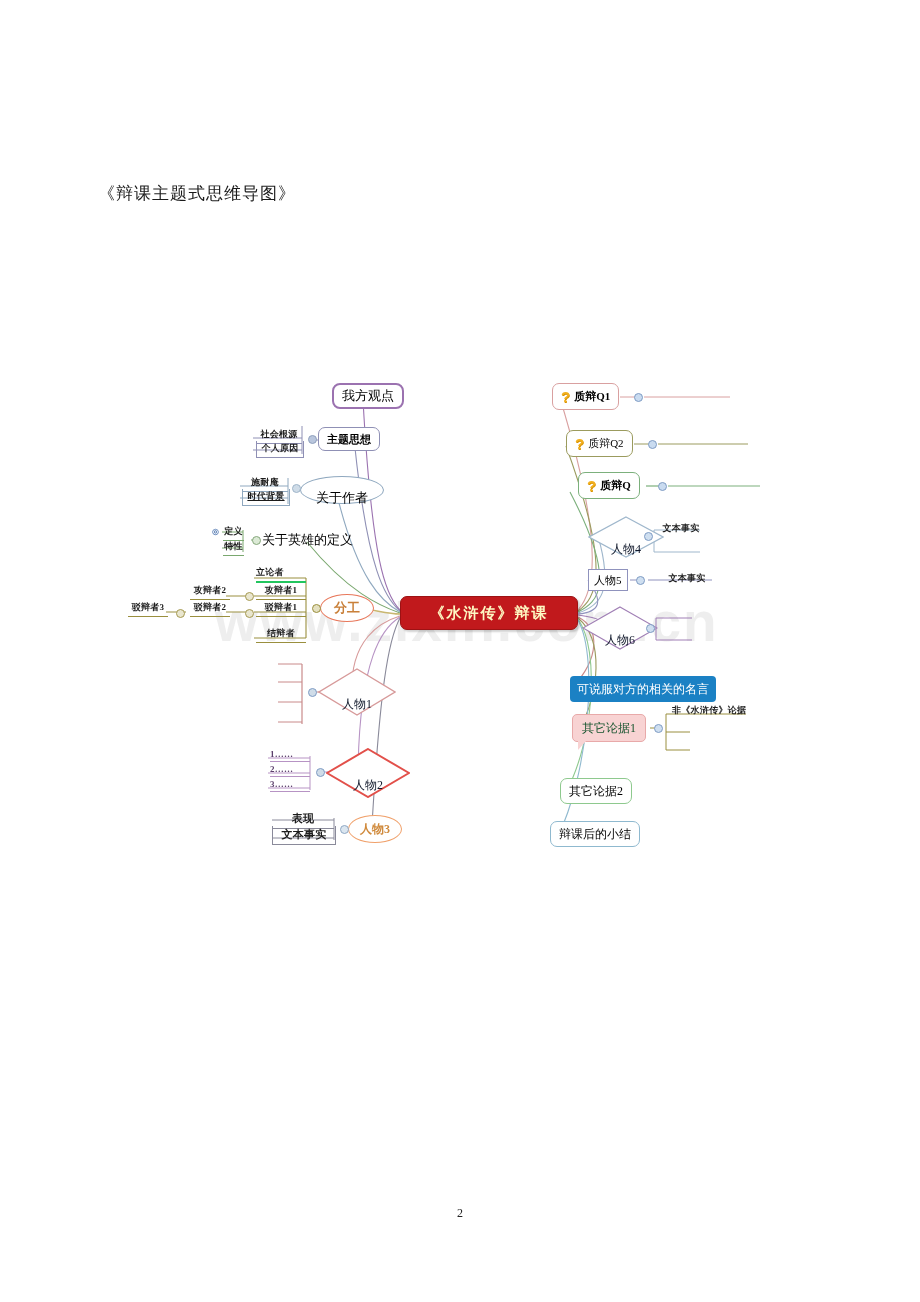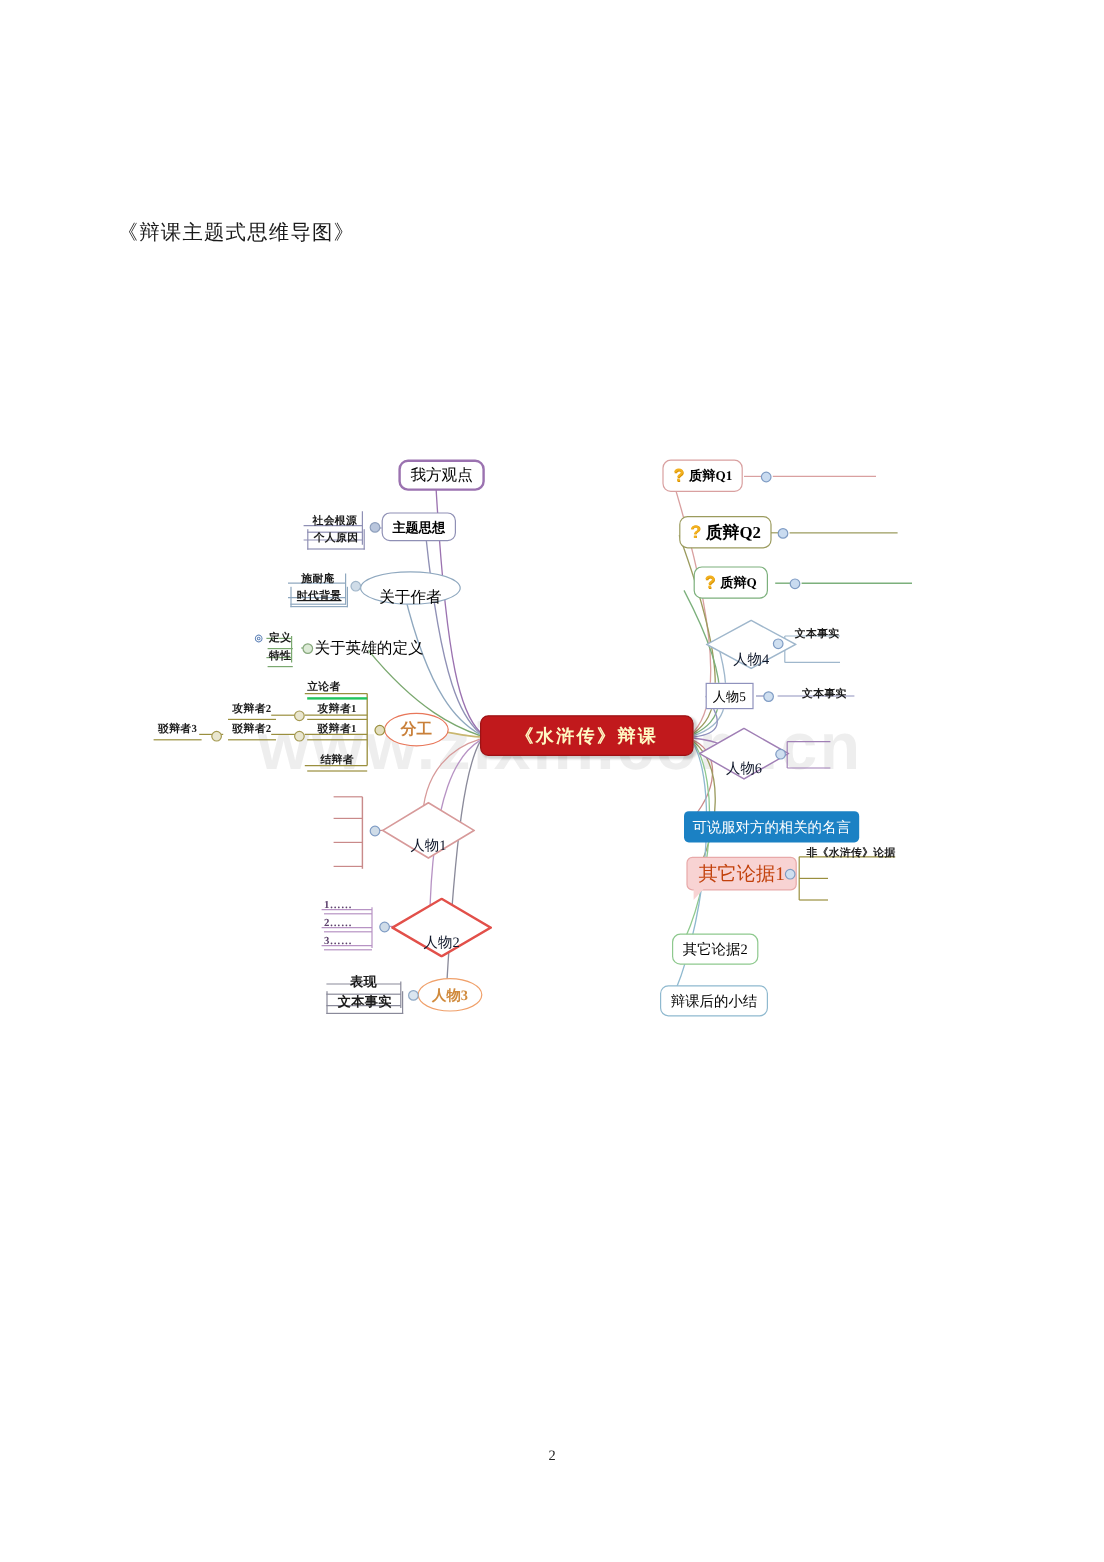--- a/index.html
+++ b/index.html
@@ -195,21 +195,21 @@
     <span style="font-size:11px; font-weight:bold;">主题思想</span>
   </div>
   <div class="bullet" style="left:308px; top:95px; background:#b9c6dd; border:1px solid #8fa0bd;"></div>
   <div class="leaf" style="left:256px; top:88px; border-bottom:1px solid #8f90b5; padding-bottom:2px; width:46px; text-align:center;">社会根源</div>
   <div class="leaf" style="left:256px; top:101px; border:1px solid #8f90b5; border-top:none; padding:1px 0 2px; width:46px; text-align:center;">个人原因</div>
 
   <div class="node ell" style="left:300px; top:136px; width:84px; height:28px; border-color:#8fa8bf;">
     <span style="font-size:13px;margin-top:16px;">关于作者</span>
   </div>
   <div class="bullet" style="left:292px; top:144px; background:#cfdce8; border:1px solid #9fb5c9;"></div>
-  <div class="leaf" style="left:242px; top:136px; border-bottom:1px solid #8fa8bf; padding-bottom:14px; width:46px; text-align:center;">施耐庵</div>
+  <div class="leaf" style="left:242px; top:136px; border-bottom:1px solid #8fa8bf; padding-bottom:2px; width:46px; text-align:center;">施耐庵</div>
   <div class="leaf" style="left:242px; top:149px; border:1px solid #8fa8bf; border-top:none; padding:1px 0 2px; width:46px; text-align:center;text-decoration:underline;">时代背景</div>
 
   <div class="node" style="left:262px; top:189px; height:22px;">
     <span style="font-size:13px;">关于英雄的定义</span>
   </div>
   <div class="bullet" style="left:252px; top:196px; background:#dcead6; border:1px solid #86a87c;"></div>
   <div class="leaf" style="left:212px; top:187px; font-size:8px; color:#5a7fb5;">◎</div>
   <div class="leaf" style="left:223px; top:185px; border-bottom:1px solid #7aa86f; padding-bottom:2px; width:21px; text-align:center;">定义</div>
   <div class="leaf" style="left:223px; top:200px; border-bottom:1px solid #7aa86f; padding-bottom:2px; width:21px; text-align:center;">特性</div>
 
@@ -255,21 +255,21 @@
   <div class="leaf" style="left:272px; top:486px; width:62px; text-align:center; font-size:11px; border:1px solid #8a8a9a; border-top:none; padding:1px 0 2px;">文本事实</div>
 
   <div class="node rbox pad" style="left:552px; top:43px; height:27px; border-color:#d9a0a0; border-width:1.5px;">
     <span class="qmark">?</span>
     <span style="font-size:11px; font-weight:bold;">质辩Q1</span>
   </div>
   <div class="bullet" style="left:634px; top:53px; background:#c9dbf0; border:1px solid #7f9cc4;"></div>
 
   <div class="node rbox pad" style="left:566px; top:90px; height:27px; border-color:#9b9b5e; border-width:1.5px;">
     <span class="qmark">?</span>
-    <span style="font-size:14px; font-weight:bold;">质辩Q2</span>
+    <span style="font-size:11px; font-weight:normal;">质辩Q2</span>
   </div>
   <div class="bullet" style="left:648px; top:100px; background:#c9dbf0; border:1px solid #7f9cc4;"></div>
 
   <div class="node rbox pad" style="left:578px; top:132px; height:27px; border-color:#7cb07c; border-width:1.5px;">
     <span class="qmark">?</span>
     <span style="font-size:11px; font-weight:bold;">质辩Q</span>
   </div>
   <div class="bullet" style="left:658px; top:142px; background:#c9dbf0; border:1px solid #7f9cc4;"></div>
 
   <div class="diamond-wrap" style="left:588px; top:176px; width:76px; height:42px;">
@@ -293,21 +293,21 @@
     </svg>
     <div class="dlabel">人物6</div>
   </div>
   <div class="bullet" style="left:646px; top:284px; background:#cfdff0; border:1px solid #7f9cc4;"></div>
 
   <div class="node" style="left:570px; top:336px; height:26px; background:#1b81c4; border-radius:4px; padding:0 7px;">
     <span style="font-size:12px; color:#ffffff;">可说服对方的相关的名言</span>
   </div>
 
   <div class="node" style="left:572px; top:374px; height:28px; background:#f8d3d3; border:1px solid #e8a9a9; border-radius:5px; padding:0 9px;">
-    <span style="font-size:16px; color:#c2410c;">其它论据1</span>
+    <span style="font-size:12px; color:#14532d;">其它论据1</span>
   </div>
   <div style="position:absolute; left:578px; top:400px; width:0; height:0;
               border-left:9px solid #f8d3d3; border-bottom:10px solid transparent;"></div>
   <div class="bullet" style="left:654px; top:384px; background:#cfdff0; border:1px solid #7f9cc4;"></div>
   <div class="leaf" style="left:672px; top:364px; width:74px; text-align:center;">非《水浒传》论据</div>
 
   <div class="node rbox pad" style="left:560px; top:438px; height:26px; border-color:#8ec98e; border-width:1.4px;justify-content:center;">
     <span style="font-size:12px;">其它论据2</span>
   </div>
 

